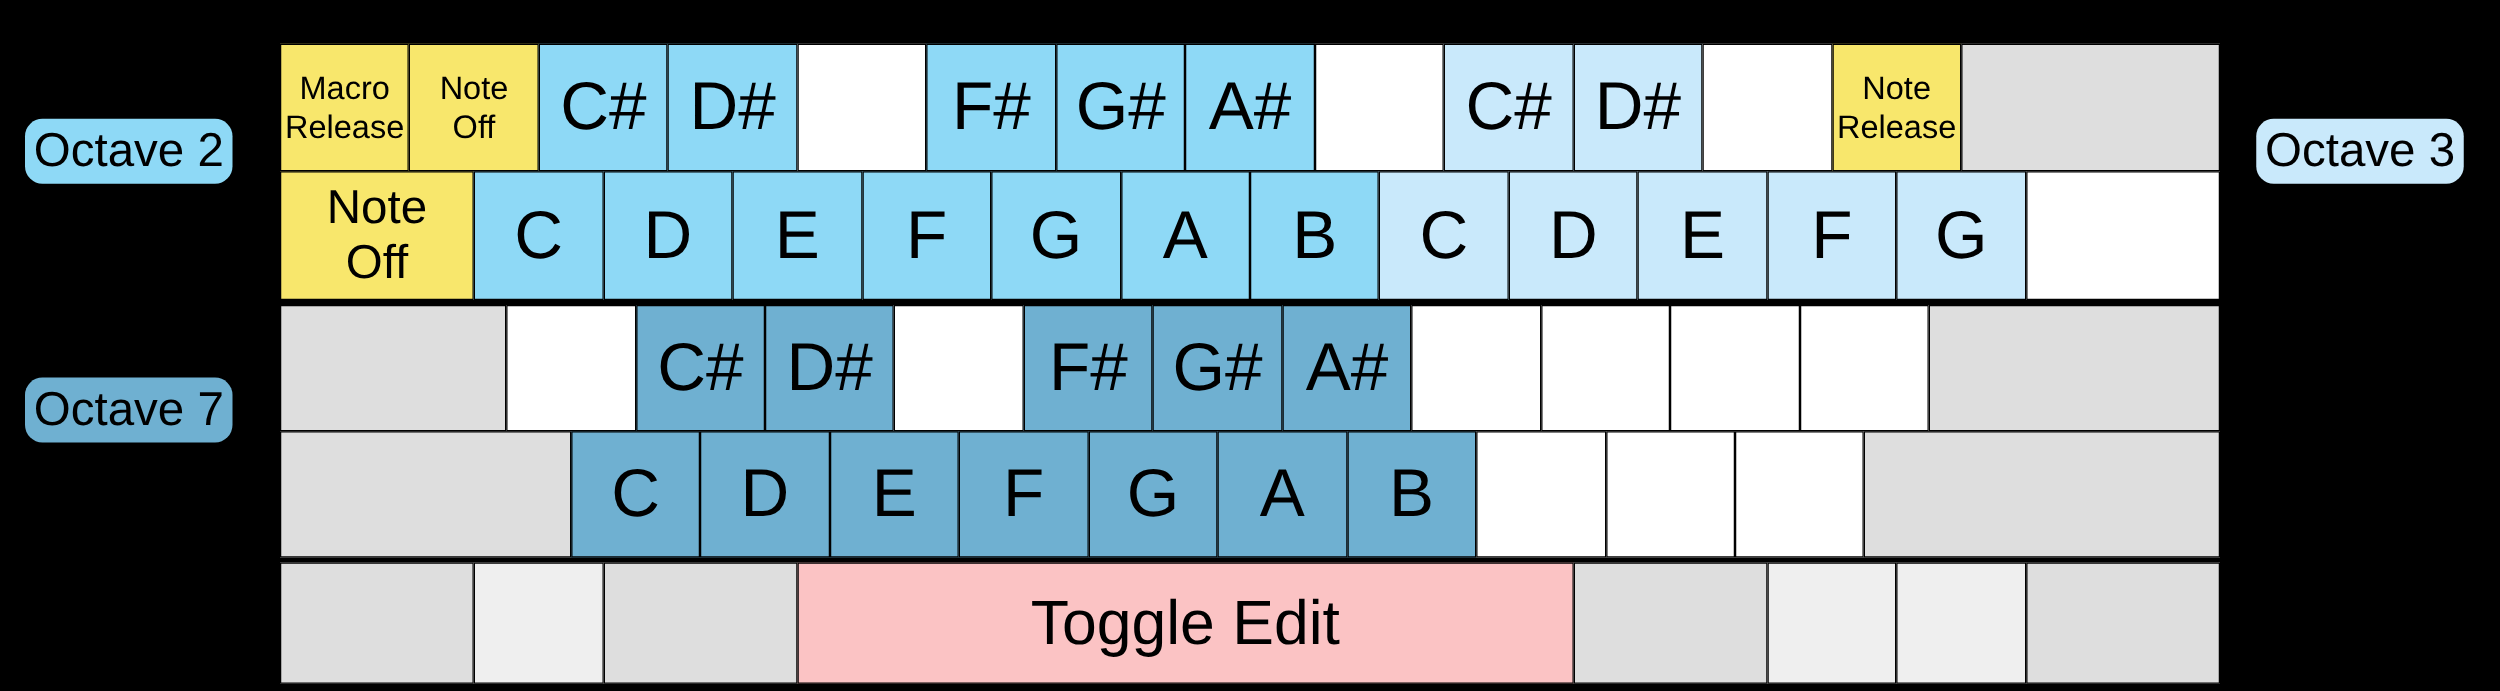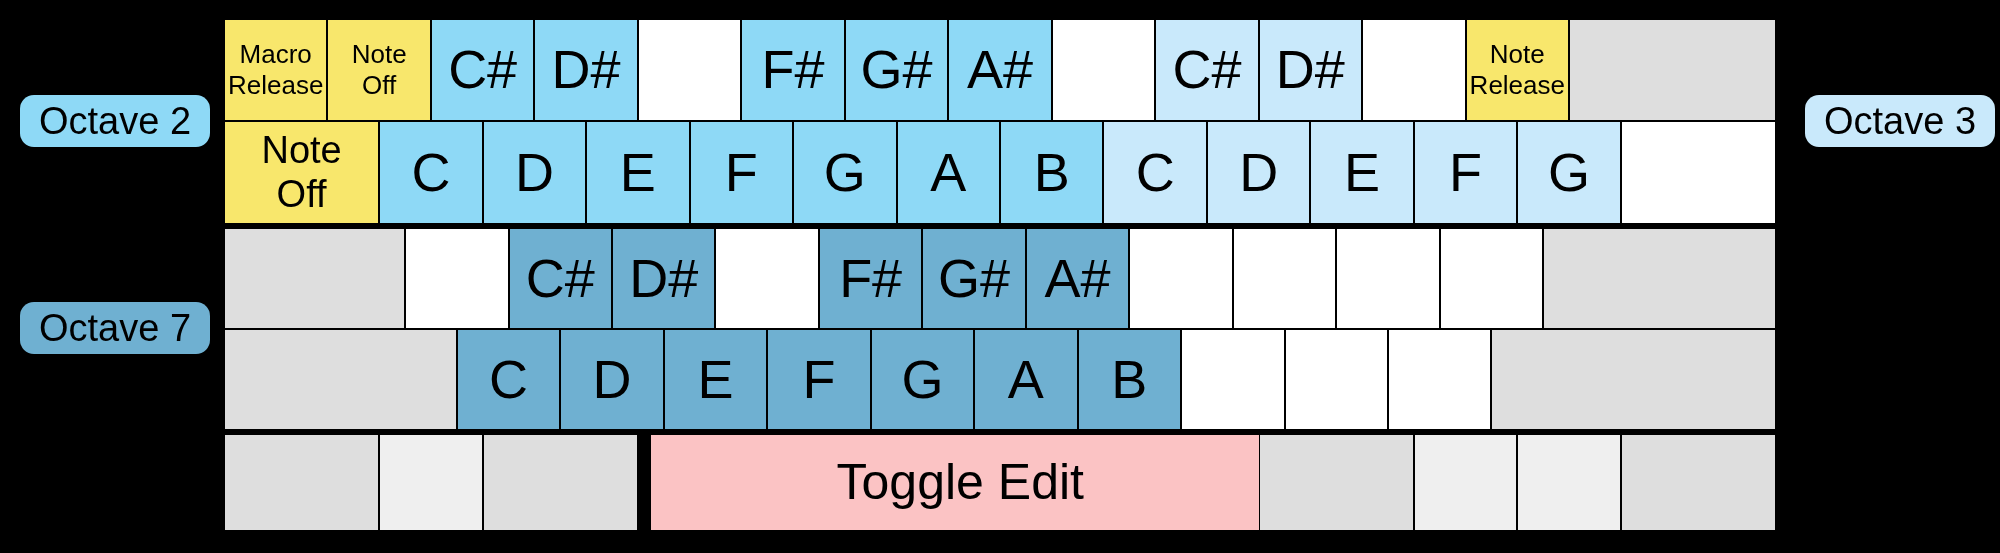--- a/index.html
+++ b/index.html
@@ -5,21 +5,21 @@
   html,body{margin:0;padding:0;}
   body{
     width:2000px;height:553px;
     background:#000;
     position:relative;
     font-family:"Liberation Sans","DejaVu Sans",sans-serif;
     color:#000;
     overflow:hidden;
   }
   .keyboard{
-    position:absolute;left:224px;top:0;
+    position:absolute;left:224px;top:16px;
     width:1552px;height:453px;
   }
   .kb-row{position:absolute;left:0;width:100%;}
   .kb-row[data-name="number-row"]{top:19px;height:102px;}
   .kb-row[data-name="qwerty-row"]{top:121px;height:103px;}
   .kb-row[data-name="home-row"]{top:228px;height:101px;}
   .kb-row[data-name="zxcv-row"]{top:329px;height:101px;}
   .kb-row[data-name="bottom-row"]{top:434px;height:97px;}
   .key{
     position:absolute;top:0;height:100%;
@@ -32,21 +32,21 @@
     white-space:pre-line;
     overflow:hidden;
   }
   .key.small{font-size:26px;line-height:1.18;}
   .key.medium{font-size:38px;line-height:1.15;}
   .key.toggle{font-size:50px;}
   .pill{
     position:absolute;height:52px;
     border-radius:14px;
     display:inline-flex;align-items:center;justify-content:center;
-    padding:0 19px;
+    padding:0 7px;
     font-size:38px;
     white-space:nowrap;
   }
   .pill.oct2{left:20px;top:95px;}
   .pill.oct1{left:20px;top:302px;}
   .pill.oct3{left:1805px;top:95px;}
 </style>
 </head>
 <body data-name="keyboard-mapping-diagram">
 
@@ -125,19 +125,19 @@
       <div class="key" data-name="key-note-b-oct1" style="left: 55%; width: 6.66667%; background: rgb(111, 176, 209);">B</div>
       <div class="key" data-name="key-unmapped" style="left: 61.6667%; width: 6.66667%; background: rgb(255, 255, 255);"></div>
       <div class="key" data-name="key-unmapped" style="left: 68.3333%; width: 6.66667%; background: rgb(255, 255, 255);"></div>
       <div class="key" data-name="key-unmapped" style="left: 75%; width: 6.66667%; background: rgb(255, 255, 255);"></div>
       <div class="key" data-name="key-filler" style="left: 81.6667%; width: 18.3333%; background: rgb(222, 222, 222);"></div>
     </div>
     <div class="kb-row" data-name="bottom-row">
       <div class="key" data-name="key-filler" style="left: 0%; width: 10%; background: rgb(222, 222, 222);"></div>
       <div class="key" data-name="key-filler-light" style="left: 10%; width: 6.66667%; background: rgb(239, 239, 239);"></div>
       <div class="key" data-name="key-filler" style="left: 16.6667%; width: 10%; background: rgb(222, 222, 222);"></div>
-      <div class="key toggle" data-name="key-toggle-edit" style="left: 26.6667%; width: 40%; background: rgb(251, 195, 196); margin-left: 12px;">Toggle Edit</div>
+      <div class="key toggle" data-name="key-toggle-edit" style="left: 26.6667%; width: 40%; background: rgb(251, 195, 196);">Toggle Edit</div>
       <div class="key" data-name="key-filler" style="left: 66.6667%; width: 10%; background: rgb(222, 222, 222);"></div>
       <div class="key" data-name="key-filler-light" style="left: 76.6667%; width: 6.66667%; background: rgb(239, 239, 239);"></div>
       <div class="key" data-name="key-filler-light" style="left: 83.3333%; width: 6.66667%; background: rgb(239, 239, 239);"></div>
       <div class="key" data-name="key-filler" style="left: 90%; width: 10%; background: rgb(222, 222, 222);"></div>
     </div>
   </div>
 
 </body></html>

